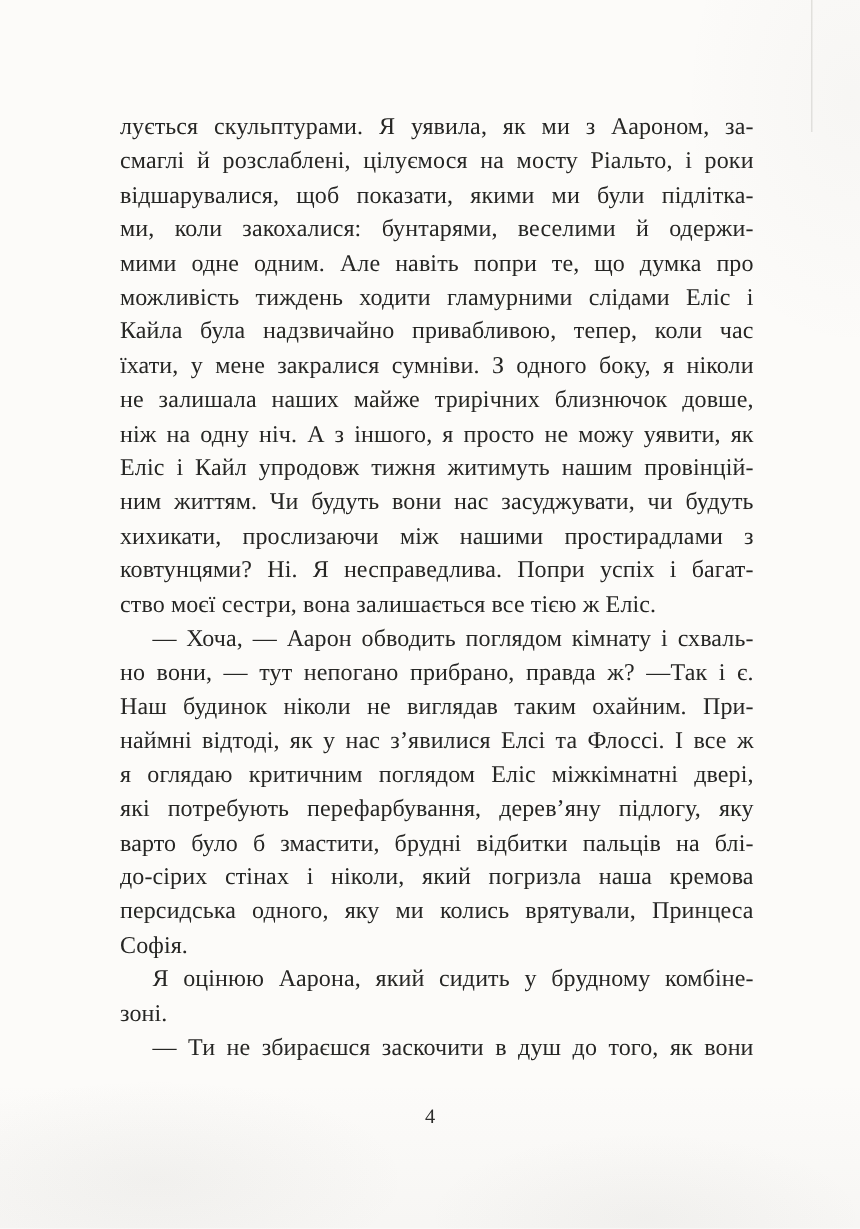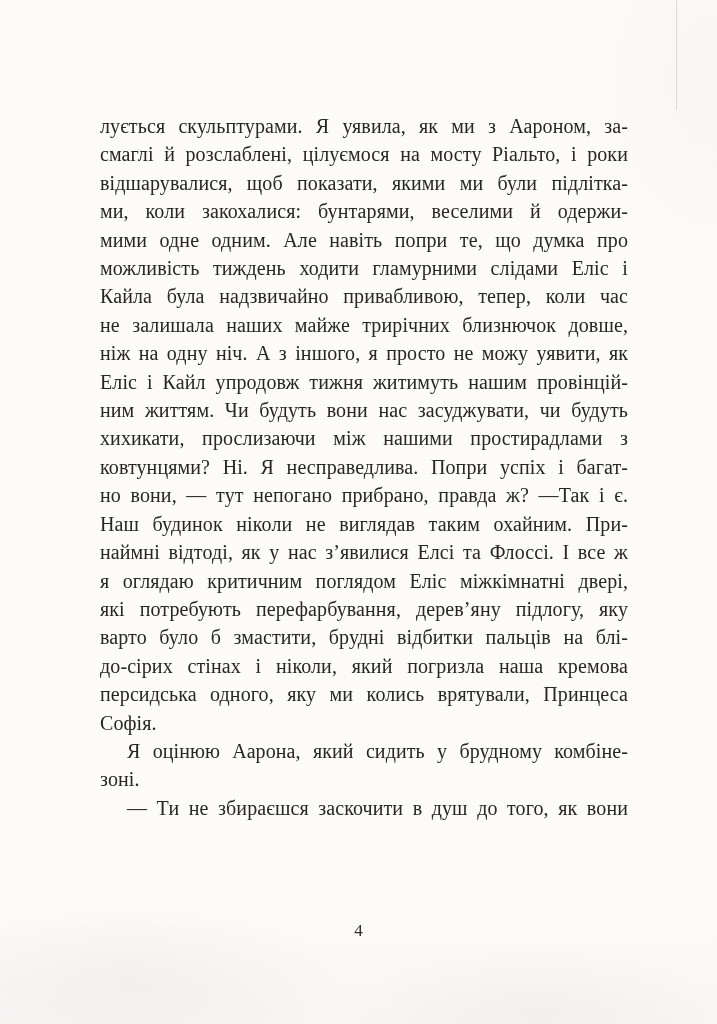--- a/index.html
+++ b/index.html
@@ -25,21 +25,21 @@
     position: absolute;
     left: 676px;
     top: 0;
     width: 1px;
     height: 110px;
     background: rgba(130,130,125,0.25);
   }
   .text-block {
     position: absolute;
     left: 100px;
-    top: 112px;
+    top: 92px;
     width: 528px;
   }
   .line {
     font-size: 20px;
     line-height: 28.4px;
     color: #262624;
     letter-spacing: 0.1px;
     text-align: justify;
     text-align-last: justify;
   }
@@ -65,26 +65,29 @@
 <div class="page">
   <div class="scan-streak"></div>
   <div class="text-block" id="text-block">
       <div class="line">лується скульптурами. Я уявила, як ми з Аароном, за-</div>
       <div class="line">смаглі й розслаблені, цілуємося на мосту Ріальто, і роки</div>
       <div class="line">відшарувалися, щоб показати, якими ми були підлітка-</div>
       <div class="line">ми, коли закохалися: бунтарями, веселими й одержи-</div>
       <div class="line">мими одне одним. Але навіть попри те, що думка про</div>
       <div class="line">можливість тиждень ходити гламурними слідами Еліс і</div>
       <div class="line">Кайла була надзвичайно привабливою, тепер, коли час</div>
+      <div class="line">їхати, у мене закралися сумніви. З одного боку, я ніколи</div>
       <div class="line">не залишала наших майже трирічних близнючок довше,</div>
       <div class="line">ніж на одну ніч. А з іншого, я просто не можу уявити, як</div>
       <div class="line">Еліс і Кайл упродовж тижня житимуть нашим провінцій-</div>
       <div class="line">ним життям. Чи будуть вони нас засуджувати, чи будуть</div>
       <div class="line">хихикати, прослизаючи між нашими простирадлами з</div>
       <div class="line">ковтунцями? Ні. Я несправедлива. Попри успіх і багат-</div>
+      <div class="line para-end">ство моєї сестри, вона залишається все тією ж Еліс.</div>
+      <div class="line indent">— Хоча, — Аарон обводить поглядом кімнату і схваль-</div>
       <div class="line">но вони, — тут непогано прибрано, правда ж? —Так і є.</div>
       <div class="line">Наш будинок ніколи не виглядав таким охайним. При-</div>
       <div class="line">наймні відтоді, як у нас з’явилися Елсі та Флоссі. І все ж</div>
       <div class="line">я оглядаю критичним поглядом Еліс міжкімнатні двері,</div>
       <div class="line">які потребують перефарбування, дерев’яну підлогу, яку</div>
       <div class="line">варто було б змастити, брудні відбитки пальців на блі-</div>
       <div class="line">до-сірих стінах і ніколи, який погризла наша кремова</div>
       <div class="line">персидська одного, яку ми колись врятували, Принцеса</div>
       <div class="line para-end">Софія.</div>
       <div class="line indent">Я оцінюю Аарона, який сидить у брудному комбіне-</div>

